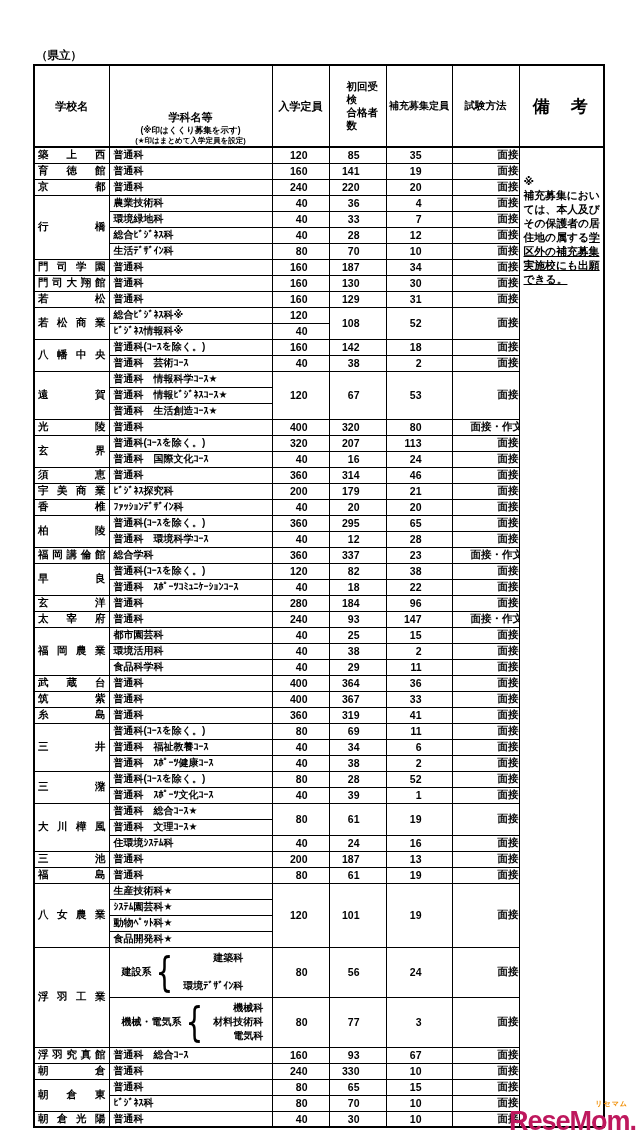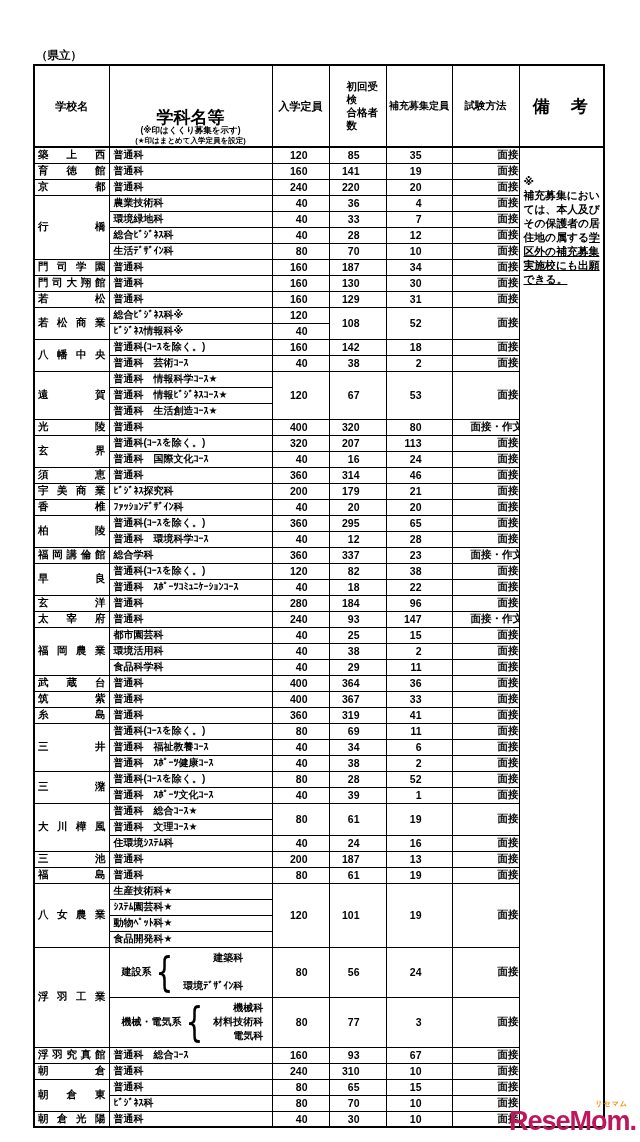--- a/index.html
+++ b/index.html
@@ -8,21 +8,21 @@
   .page{position:absolute;inset:0;}
   .doc-title{position:absolute;left:36px;top:21px;font-size:13px;font-weight:bold;letter-spacing:.5px;white-space:nowrap;}
   .doc-subtitle{position:absolute;left:36px;top:48px;font-size:11.5px;font-weight:bold;}
 
   table{position:absolute;left:33px;top:64px;width:570px;border-collapse:collapse;table-layout:fixed;
         border:2px solid #000;}
   th,td{border:1px solid #000;padding:0;overflow:hidden;}
   thead tr{height:58px;}
   thead th{border-bottom:2px solid #000;font-weight:bold;vertical-align:middle;text-align:center;}
   .h-school,.h-cap{font-size:11px;}
-  .h-dept .h-main{font-size:17px;font-weight:bold;line-height:15px;margin-top:44px;}
+  .h-dept .h-main{font-size:11px;font-weight:bold;line-height:15px;margin-top:44px;}
   .h-dept .h-note1{font-size:8.5px;font-weight:bold;line-height:11px;}
   .h-dept .h-note2{font-size:7.5px;font-weight:bold;line-height:10px;}
   .h-pass div{font-size:10.5px;line-height:13px;text-align:left;}
   .h-pass{padding-left:17px;}
   .h-sup{font-size:10px;}
   .h-method{font-size:10.5px;}
   .h-remarks{font-size:17px;letter-spacing:2px;}
 
   tbody tr{height:16px;}
   tbody tr.tall{height:50px;}
@@ -673,21 +673,21 @@
         </tr>
         <tr>
           <td class="school">
             <div class="spread">
               <span>朝</span>
               <span>倉</span>
             </div>
           </td>
           <td class="dept">普通科</td>
           <td class="num cap">240</td>
-          <td class="num pass">310</td>
+          <td class="num pass">330</td>
           <td class="num sup">10</td>
           <td class="method">面接</td>
         </tr>
         <tr>
           <td class="school" rowspan="2">
             <div class="spread">
               <span>朝</span>
               <span>倉</span>
               <span>東</span>
             </div>

